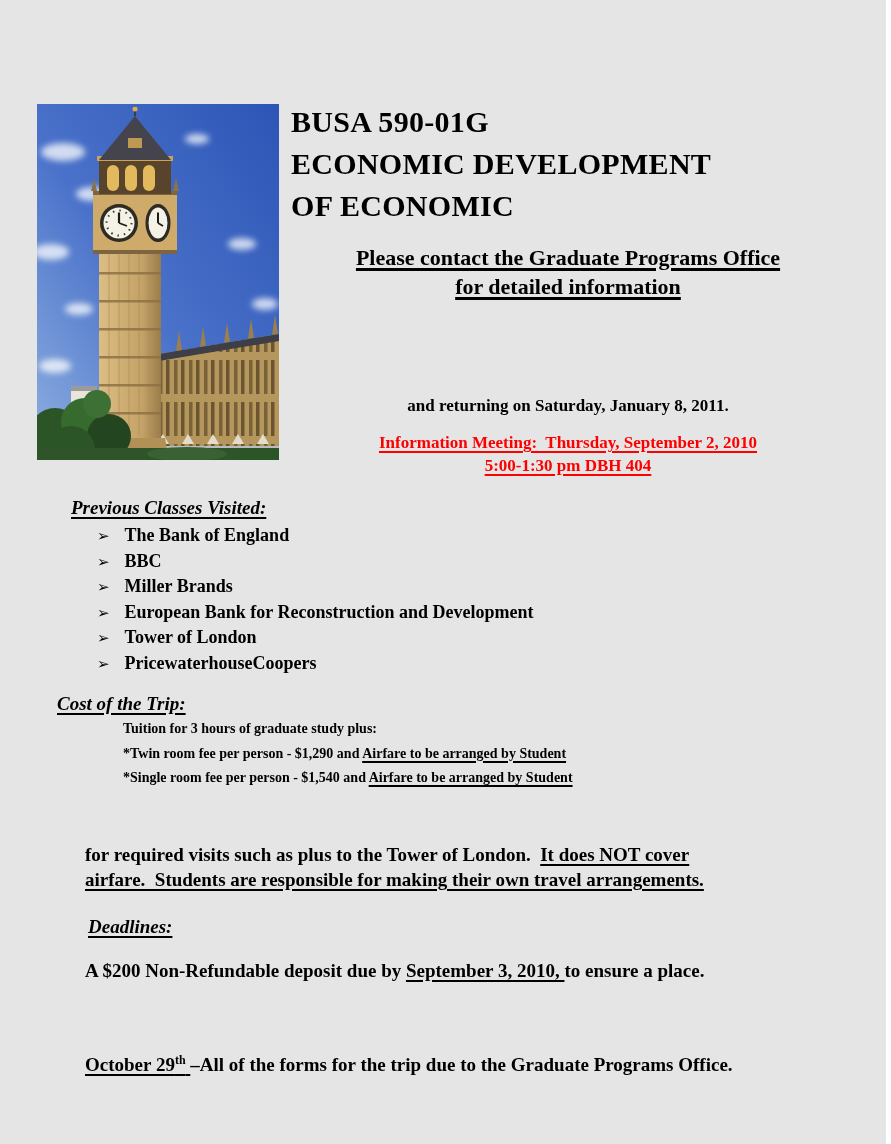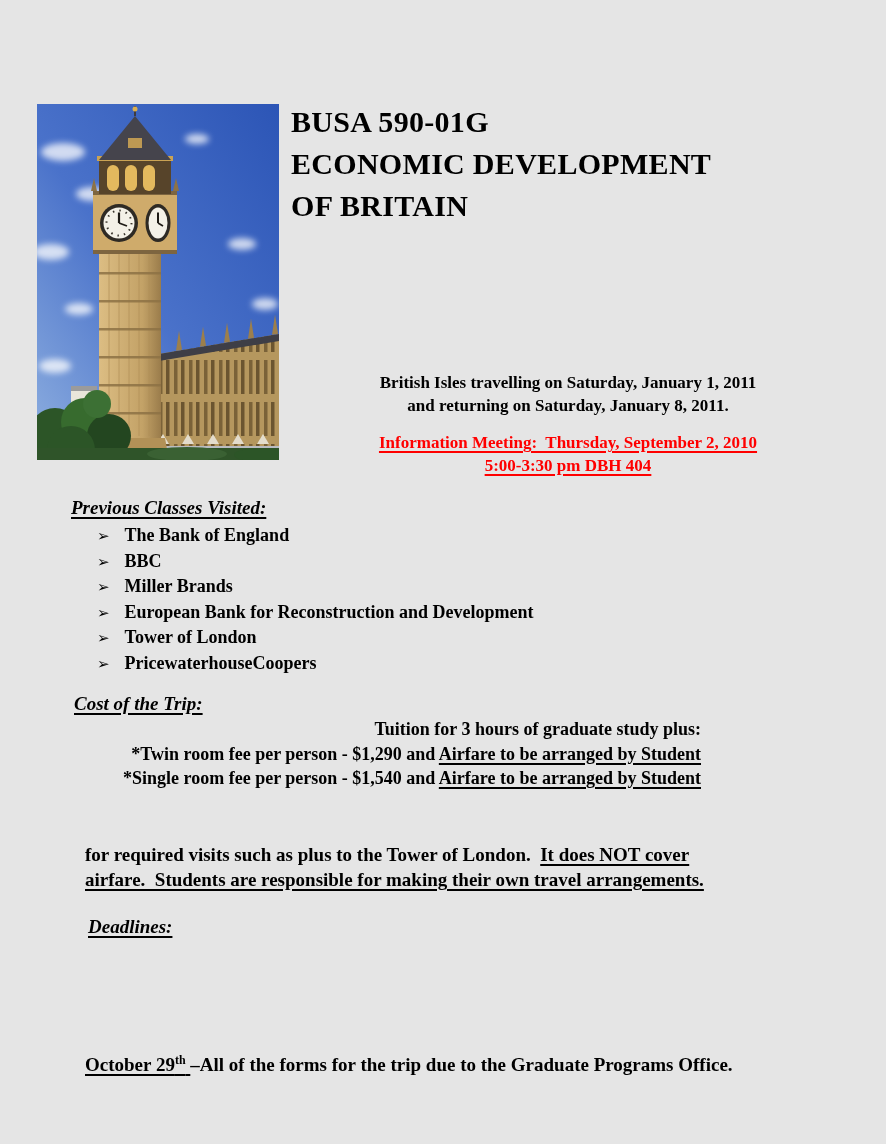--- a/index.html
+++ b/index.html
@@ -28,22 +28,22 @@
   .meeting{top:431px;font-size:17px;line-height:23px;color:#ff0000;}
   .meeting .ln{text-decoration:underline;text-decoration-thickness:2px;text-underline-offset:3px;}
   .sechead{
     font-size:19px;font-style:italic;
     text-decoration:underline;text-decoration-thickness:2px;text-underline-offset:3px;
   }
   .prevhead{left:71px;top:497px;}
   .bullets{left:97px;top:523px;font-size:18px;line-height:24.5px;}
   .bullets .li{display:flex;align-items:baseline;}
   .bullets .glyph{font-family:"DejaVu Sans",sans-serif;font-size:15px;margin-right:15px;}
-  .costhead{left:74px;top:693px;}
-  .costlines{left:123px;top:717px;font-size:18px;line-height:24.5px;text-align:right;}
+  .costhead{left:57px;top:693px;}
+  .costlines{left:123px;top:717px;font-size:14px;line-height:24.5px;}
   .ul{text-decoration:underline;text-decoration-thickness:2px;text-underline-offset:3px;}
   .note{left:85px;top:816px;font-size:19px;line-height:25.5px;}
   .dlhead{left:88px;top:916px;}
   .deposit{left:85px;top:960px;font-size:19px;}
   .oct4{left:85px;top:1006px;font-size:19px;}
   .oct29{left:85px;top:1053px;font-size:19px;}
   .sup{font-size:12px;vertical-align:7px;}
 </style>
 </head>
 <body>
@@ -175,28 +175,29 @@
         <rect x="0" y="344" width="242" height="12" fill="#2f5429"></rect>
         <ellipse cx="150" cy="350" rx="40" ry="7" fill="#3a6133"></ellipse>
         <ellipse cx="225" cy="351" rx="28" ry="7" fill="#2c5527"></ellipse>
       </g>
     </svg>
   </div>
 
   <div class="abs title">
     <div>BUSA 590-01G</div>
     <div>ECONOMIC DEVELOPMENT</div>
-    <div>OF BRITAIN</div>
+    <div>OF ECONOMIC</div>
   </div>
 
-
-
-  <div class="abs rightcol travel"><span>British Isles travelling on Saturday, January 1, 2011</span><br><span>and returning on Saturday, January 8, 2011.</span></div>
-
-  <div class="abs rightcol meeting pw"><span class="ln">Information Meeting:  Thursday, September 2, 2010</span><br><span class="ln">5:00-3:30 pm DBH 404</span></div>
+  <div class="abs rightcol contact"><span class="ln">Please contact the Graduate Programs Office</span><br><span class="ln">for detailed information</span></div>
+
+
+  <div class="abs rightcol travel"><br><span>and returning on Saturday, January 8, 2011.</span></div>
+
+  <div class="abs rightcol meeting pw"><span class="ln">Information Meeting:  Thursday, September 2, 2010</span><br><span class="ln">5:00-1:30 pm DBH 404</span></div>
 
   <div class="abs sechead prevhead">Previous Classes Visited:</div>
   <div class="abs bullets">
     <div class="li">
         <span class="glyph">➢</span>
         <span>The Bank of England</span>
       </div>
     <div class="li">
         <span class="glyph">➢</span>
         <span>BBC</span>
@@ -219,17 +220,18 @@
       </div>
   </div>
 
   <div class="abs sechead costhead">Cost of the Trip:</div>
   <div class="abs costlines pw"><span>Tuition for 3 hours of graduate study plus:</span><br><span>*Twin room fee per person - $1,290 and </span><span class="ul">Airfare to be arranged by Student</span><br><span>*Single room fee per person - $1,540 and </span><span class="ul">Airfare to be arranged by Student</span></div>
 
   <div class="abs note pw"><br><span>for required visits such as plus to the Tower of London.  </span><span class="ul">It does NOT cover</span><br><span class="ul">airfare.  Students are responsible for making their own travel arrangements.</span></div>
 
   <div class="abs sechead dlhead">Deadlines:</div>
 
+  <div class="abs deposit pw"><span>A $200 Non-Refundable deposit due by </span><span class="ul">September 3, 2010, </span><span>to ensure a place.</span></div>
 
 
   <div class="abs oct29 pw"><span class="ul"><span>October 29</span><span class="sup">th</span><span> </span></span><span>–All of the forms for the trip due to the Graduate Programs Office.</span></div>
 
 </div>
 
 </body></html>

